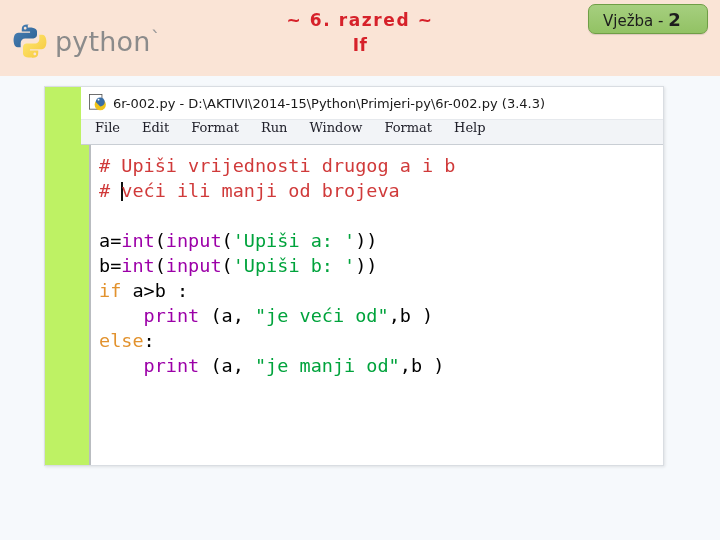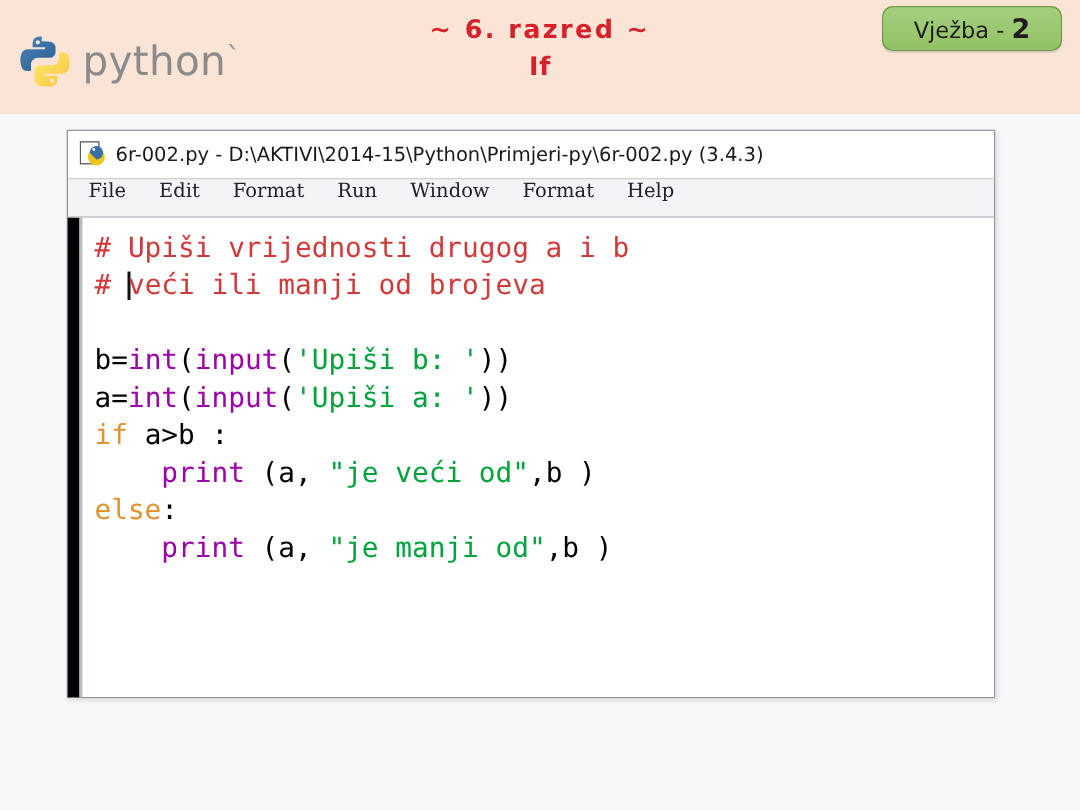--- a/index.html
+++ b/index.html
@@ -75,21 +75,21 @@
     line-height: 25px;
   }
 
   .exercise-badge {
     position: absolute;
     right: 12px;
     top: 4px;
     min-width: 120px;
     height: 30px;
     line-height: 30px;
-    text-align: center;
+    text-align: left;
     background: linear-gradient(#a6cf7f, #92c264);
     border: 1px solid #6f9e46;
     border-radius: 7px;
     color: #1d1d1d;
     font-family: "DejaVu Sans", sans-serif;
     font-size: 15px;
     padding: 0 14px;
     box-sizing: border-box;
     box-shadow: 0 1px 1px rgba(0,0,0,0.12);
   }
@@ -108,25 +108,26 @@
     background: #f6f9fc;
   }
 
   
   .idle-window {
     position: absolute;
     left: 44px;
     top: 86px;
     width: 620px;
     height: 380px;
-    background: #000000;
+    background: #bef264;
     border: 1px solid #d9dde2;
     box-shadow: 1px 1px 3px rgba(0,0,0,0.10);
     box-sizing: border-box;
     overflow: hidden;
+    padding-left: 36px;
   }
 
   .idle-titlebar {
     height: 32px;
     background: #ffffff;
     display: flex;
     align-items: center;
     padding-left: 8px;
     box-sizing: border-box;
   }
@@ -252,24 +253,24 @@
 
   <div class="idle-editor">
 
     <div class="code-line"><span class="tok-comment"># Upiši vrijednosti drugog a i b</span></div>
 
 
     <div class="code-line"><span class="tok-comment"># </span><span class="caret"></span><span class="tok-comment">veći ili manji od brojeva</span></div>
 
     <div class="code-line blank-line"></div>
 
+    <div class="code-line"><span class="tok-plain">a=</span><span class="tok-builtin">int</span><span class="tok-plain">(</span><span class="tok-builtin">input</span><span class="tok-plain">(</span><span class="tok-string">'Upiši a: '</span><span class="tok-plain">))</span></div>
+
     <div class="code-line"><span class="tok-plain">b=</span><span class="tok-builtin">int</span><span class="tok-plain">(</span><span class="tok-builtin">input</span><span class="tok-plain">(</span><span class="tok-string">'Upiši b: '</span><span class="tok-plain">))</span></div>
 
-    <div class="code-line"><span class="tok-plain">a=</span><span class="tok-builtin">int</span><span class="tok-plain">(</span><span class="tok-builtin">input</span><span class="tok-plain">(</span><span class="tok-string">'Upiši a: '</span><span class="tok-plain">))</span></div>
-
     <div class="code-line"><span class="tok-keyword">if</span><span class="tok-plain"> a&gt;b :</span></div>
 
     <div class="code-line"><span class="tok-plain">    </span><span class="tok-builtin">print</span><span class="tok-plain"> (a, </span><span class="tok-string">"je veći od"</span><span class="tok-plain">,b )</span></div>
 
     <div class="code-line"><span class="tok-keyword">else</span><span class="tok-plain">:</span></div>
 
     <div class="code-line"><span class="tok-plain">    </span><span class="tok-builtin">print</span><span class="tok-plain"> (a, </span><span class="tok-string">"je manji od"</span><span class="tok-plain">,b )</span></div>
 
   </div>
 

